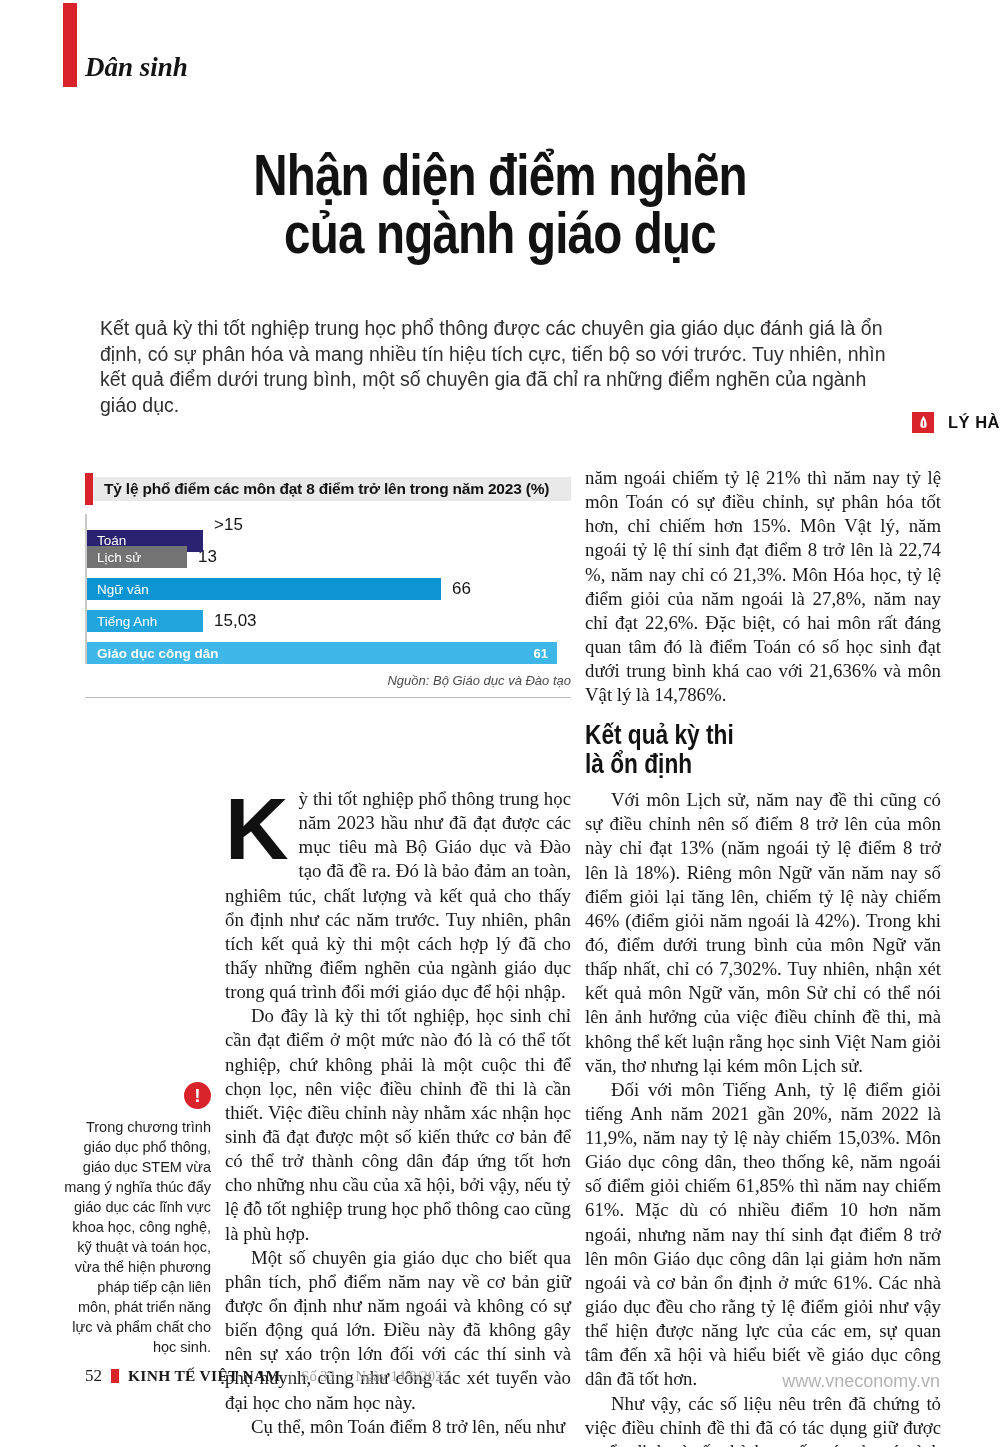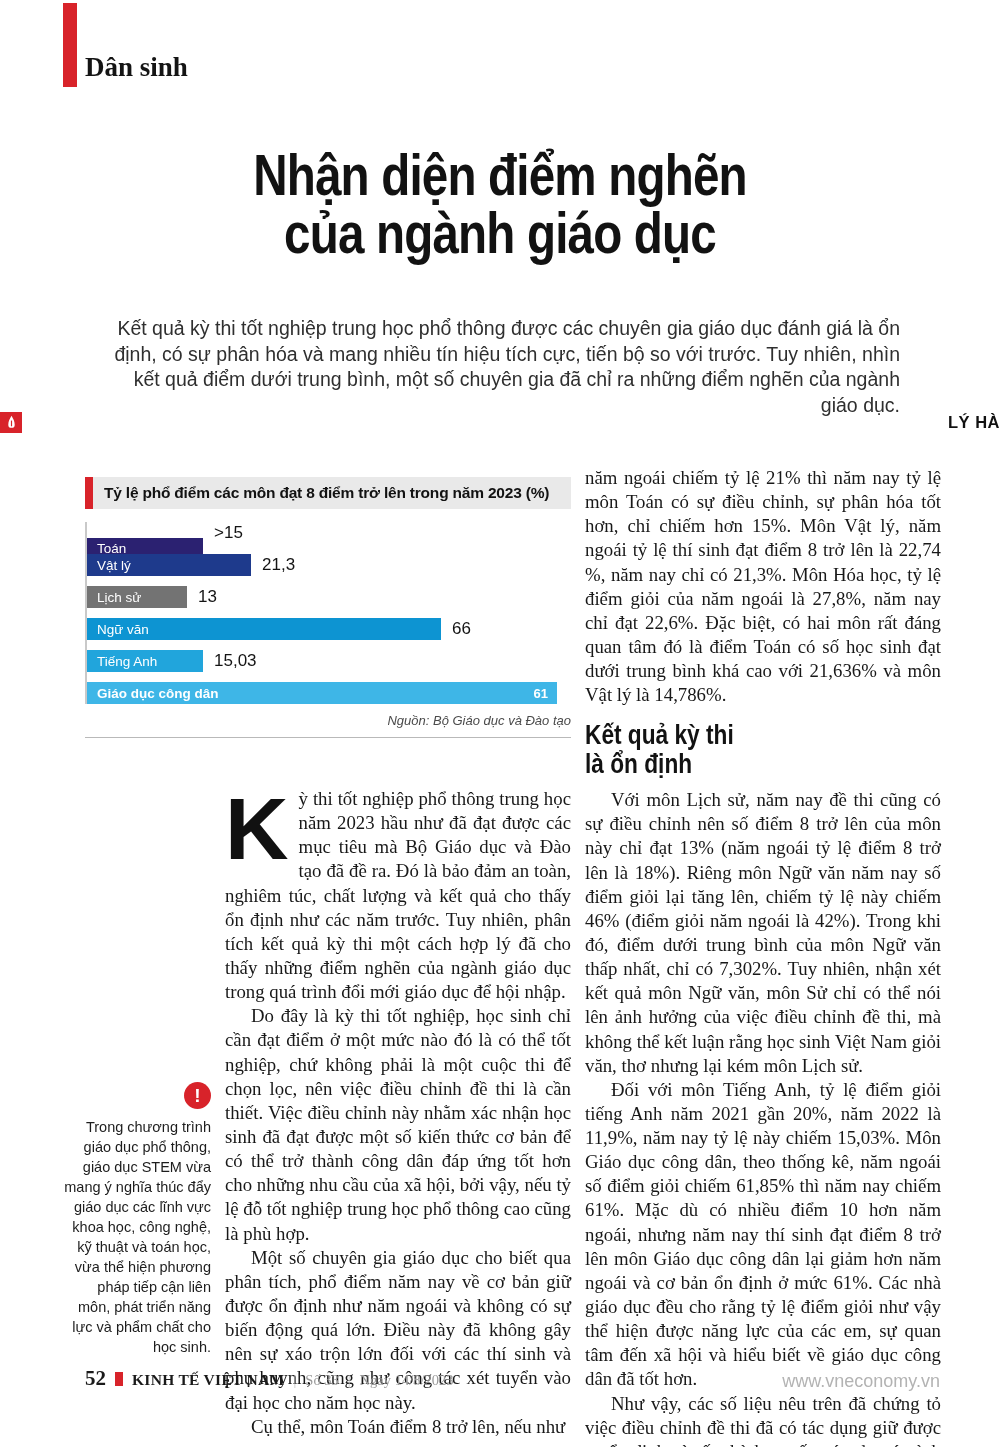--- a/index.html
+++ b/index.html
@@ -4,39 +4,39 @@
 <style>
   * { margin:0; padding:0; box-sizing:border-box; }
   html,body { background:#fff; }
   body {
     position:relative; width:1000px; height:1447px; overflow:hidden;
     font-family:"Liberation Serif", serif; color:#1a1a1a;
   }
 
   
   .kicker-bar { position:absolute; left:63px; top:3px; width:14px; height:84px; background:#d8232a; }
-  .kicker-text { position:absolute; left:85px; top:52px; font-size:27px; font-weight:700; color:#141414; }
+  .kicker-text { position:absolute; left:85px; top:52px; font-size:27px; font-weight:700; color:#141414;font-style:italic; }
 
   
   .headline { position:absolute; left:0; top:146px; width:1000px; text-align:center;
     font-family:"Liberation Sans", sans-serif; font-weight:700; font-size:58px; line-height:1.0;
     color:#121212; transform:scaleX(0.82); transform-origin:50% 0; letter-spacing:-1px; }
 
   
-  .lede { position:absolute; left:100px; top:316px; width:800px; text-align:right;
+  .lede { position:absolute; left:100px; top:316px; width:800px; text-align:left;
     font-family:"Liberation Sans", sans-serif; font-size:19.5px; line-height:1.32; color:#2f2f2f; }
 
   
-  .byline { position:absolute; left:0; top:412px; width:1000px; display:flex; align-items:center; justify-content:space-between; gap:14px; }
+  .byline { position:absolute; left:0; top:412px; width:1000px; display:flex; align-items:center; justify-content:flex-end; gap:14px; }
   .byline-icon { width:22px; height:21px; background:#d8232a; display:flex; align-items:center; justify-content:center; }
   .byline-name { font-family:"Liberation Sans", sans-serif; font-weight:700; font-size:16.5px; letter-spacing:.5px; color:#111; }
 
   
   .chart { position:absolute; left:85px; top:477px; width:486px; }
-  .chart-title-bar { background:#e9e9e9; height:32px; display:flex; align-items:center; }
+  .chart-title-bar { background:#e9e9e9; height:24px; display:flex; align-items:center; }
   .chart-title-accent { width:8px; height:32px; background:#d8232a; flex:0 0 auto; }
   .chart-title { font-family:"Liberation Sans", sans-serif; font-weight:700; font-size:15.5px; color:#121212; padding-left:11px; letter-spacing:-0.2px; }
   .chart-bars { margin-top:13px; border-left:2px solid #c9c9c9; }
   .bar-row { display:flex; align-items:center; height:22px; margin-bottom:10px; }
   .bar-row:last-child { margin-bottom:0; }
   .bar { position:relative; height:22px; display:flex; align-items:center; }
   .bar-label { font-family:"Liberation Sans", sans-serif; font-size:13.5px; color:#fff; padding-left:10px; white-space:nowrap; }
   .bar-value { font-family:"Liberation Sans", sans-serif; font-size:17px; color:#141414; margin-left:11px; white-space:nowrap; }
   .bar-value-inside { position:absolute; right:9px; font-family:"Liberation Sans", sans-serif; font-size:13px; color:#fff; }
   .chart-source { margin-top:9px; text-align:right; font-family:"Liberation Sans", sans-serif; font-style:italic; font-size:13px; color:#4a4a4a; }
@@ -55,21 +55,21 @@
   .col-right { left:585px; top:466px; width:356px; }
   .col p { text-indent:26px; }
   .col p.first { text-indent:0; }
   .dropcap { float:left; font-family:"Liberation Sans", sans-serif; font-weight:700; font-size:88px;
     line-height:0.72; padding-top:10px; margin-right:12px; margin-bottom:2px; color:#111; letter-spacing:-2px; }
   .subhead { margin:14px 0 10px 0; font-family:"Liberation Sans", sans-serif; font-weight:700;
     font-size:27px; line-height:1.05; color:#121212; transform:scaleX(0.84); transform-origin:0 50%; text-align:left; }
 
   
   .footer-left { position:absolute; left:85px; top:1366px; display:flex; align-items:baseline; gap:9px; }
-  .footer-page { font-size:21px; font-weight:700; color:#1a1a1a; }
+  .footer-page { font-size:17px; font-weight:400; color:#1a1a1a; }
   .footer-marker { width:8px; height:14px; background:#d8232a; align-self:center; }
   .footer-brand { font-size:15.5px; font-weight:700; letter-spacing:.3px; color:#1a1a1a; }
   .footer-sep { color:#c2c2c2; font-size:14px; }
   .footer-meta { font-size:14.5px; color:#9a9a9a; }
   .footer-site { position:absolute; right:60px; top:1371px; font-family:"Liberation Sans", sans-serif; font-size:18px; color:#b3b3b3; }
 </style>
 </head>
 <body>
 
 <div class="kicker-bar"></div>
@@ -96,26 +96,20 @@
   <div class="chart-title-bar">
     <div class="chart-title-accent"></div>
     <div class="chart-title">Tỷ lệ phổ điểm các môn đạt 8 điểm trở lên trong năm 2023 (%)</div>
   </div>
   <div class="chart-bars">
       <div class="bar-row">
         <div class="bar" style="background: rgb(43, 33, 113); width: 116px; margin-top: 31px;">
           <span class="bar-label">Toán</span>
         </div>
         <span class="bar-value">&gt;15</span>
-      </div>
-      <div class="bar-row">
-        <div class="bar" style="background: rgb(30, 58, 140); width: 164px;">
-          <span class="bar-label">Vật lý</span>
-        </div>
-        <span class="bar-value">21,3</span>
       </div>
       <div class="bar-row">
         <div class="bar" style="background: #737373; width: 100px;">
           <span class="bar-label">Lịch sử</span>
         </div>
         <span class="bar-value">13</span>
       </div>
       <div class="bar-row">
         <div class="bar" style="background: rgb(13, 148, 210); width: 354px; text-align: center;">
           <span class="bar-label">Ngữ văn</span>

